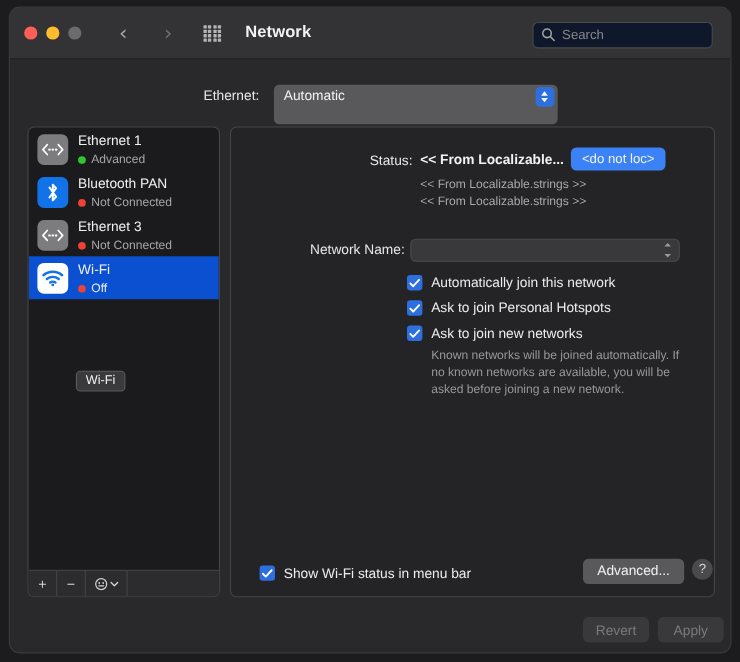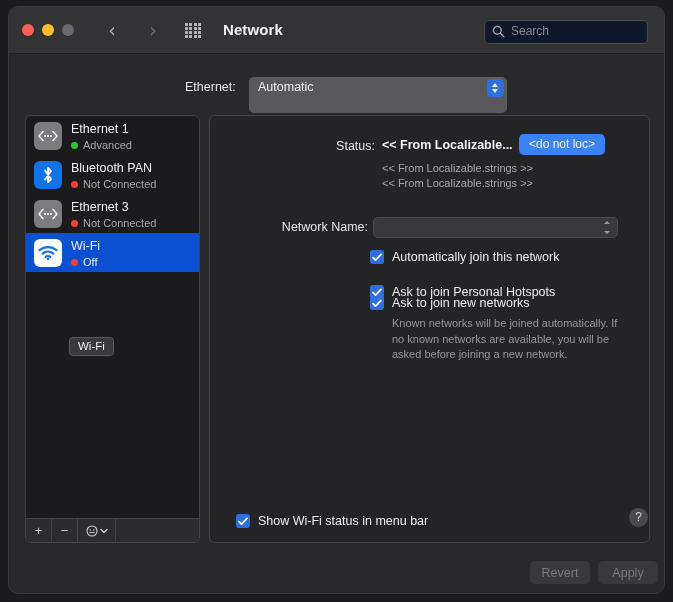--- a/index.html
+++ b/index.html
@@ -374,21 +374,21 @@
     border-top: 3.5px solid #9a9a9d;
   }
 
   .check-row {
     position: absolute;
     left: 160px;
     display: flex;
     align-items: center;
   }
   .cr1 { top: 134px; }
-  .cr2 { top: 157px; margin-top: 12px; }
+  .cr2 { top: 157px; }
   .cr3 { top: 180px; }
 
   .checkbox {
     width: 14px;
     height: 14px;
     border-radius: 3px;
     background: #2e6fe0;
     position: relative;
     flex: 0 0 auto;
   }
@@ -656,19 +656,20 @@
 
     <div class="menubar-row">
       <span class="checkbox">
         <svg width="10" height="9" viewBox="0 0 10 9">
           <path d="M1 4.6 L3.6 7.2 L9 1.4" fill="none" stroke="#fff" stroke-width="1.7" stroke-linecap="round" stroke-linejoin="round"></path>
         </svg>
       </span>
       <span class="check-label">Show Wi-Fi status in menu bar</span>
     </div>
 
+    <div class="advanced-btn">Advanced...</div>
     <div class="help-btn">?</div>
   </div>
 
   <div class="bottom-btn revert-btn">Revert</div>
   <div class="bottom-btn apply-btn">Apply</div>
 
 </div>
 
 </body></html>

